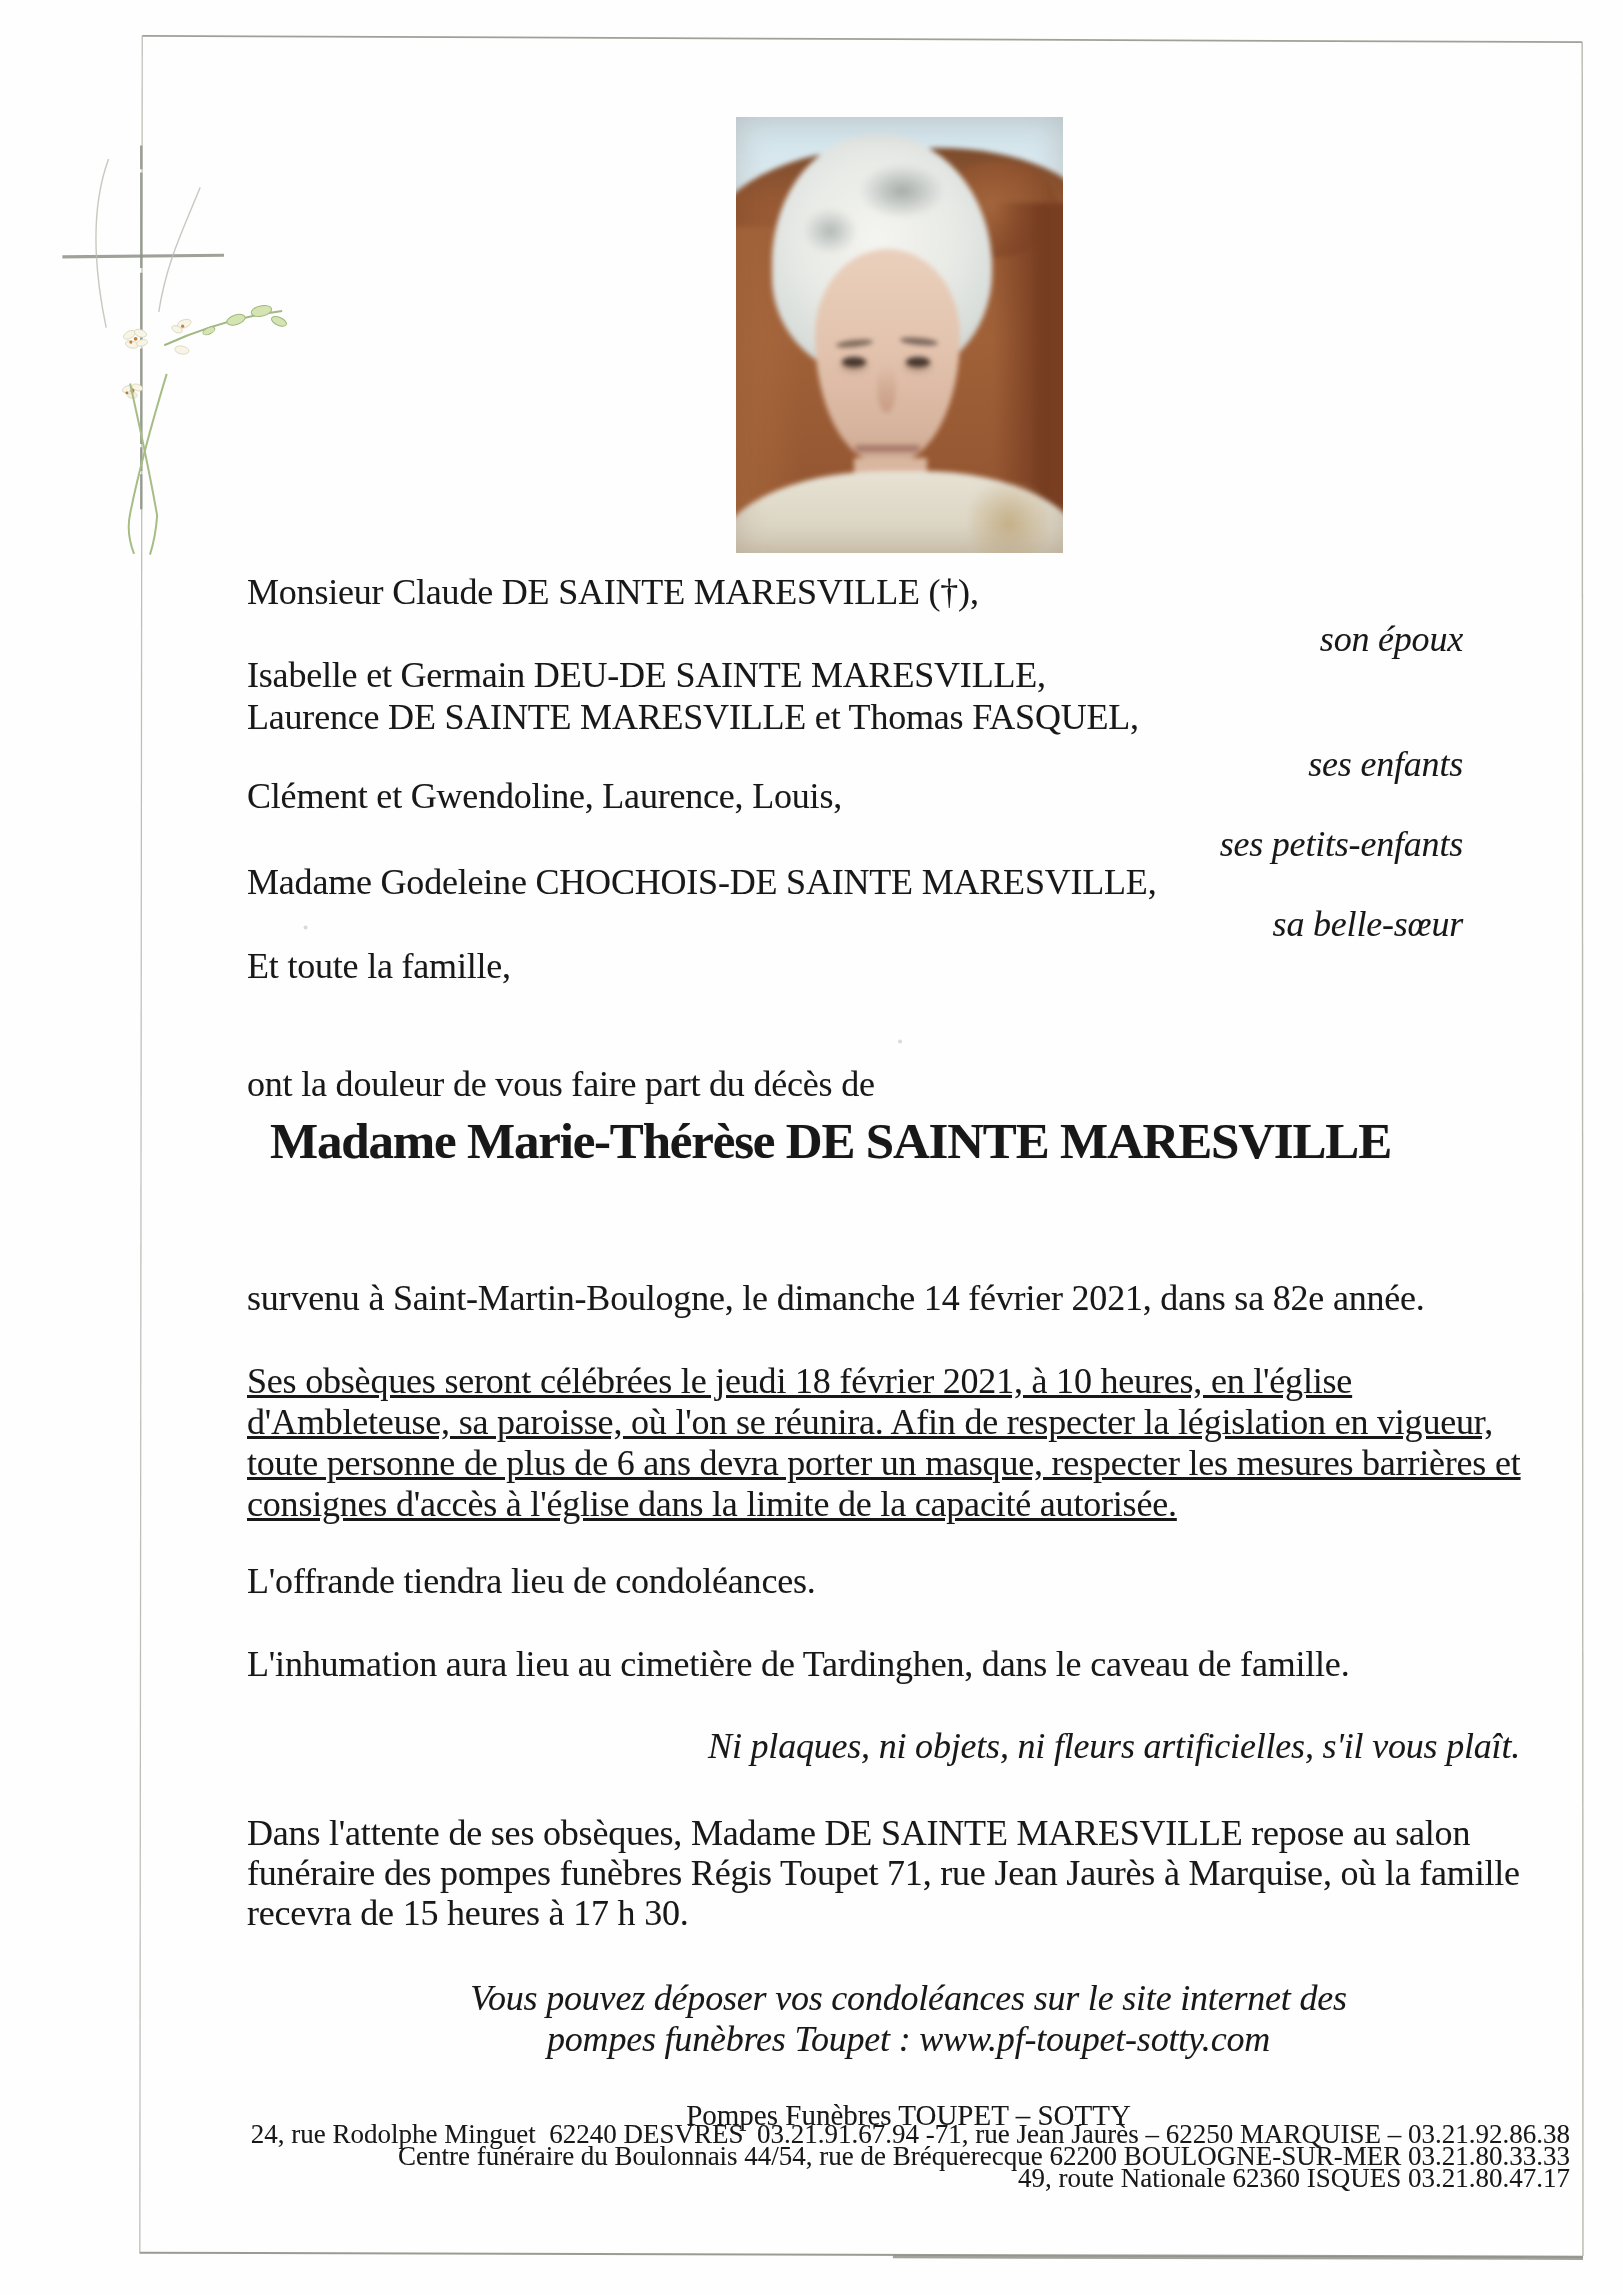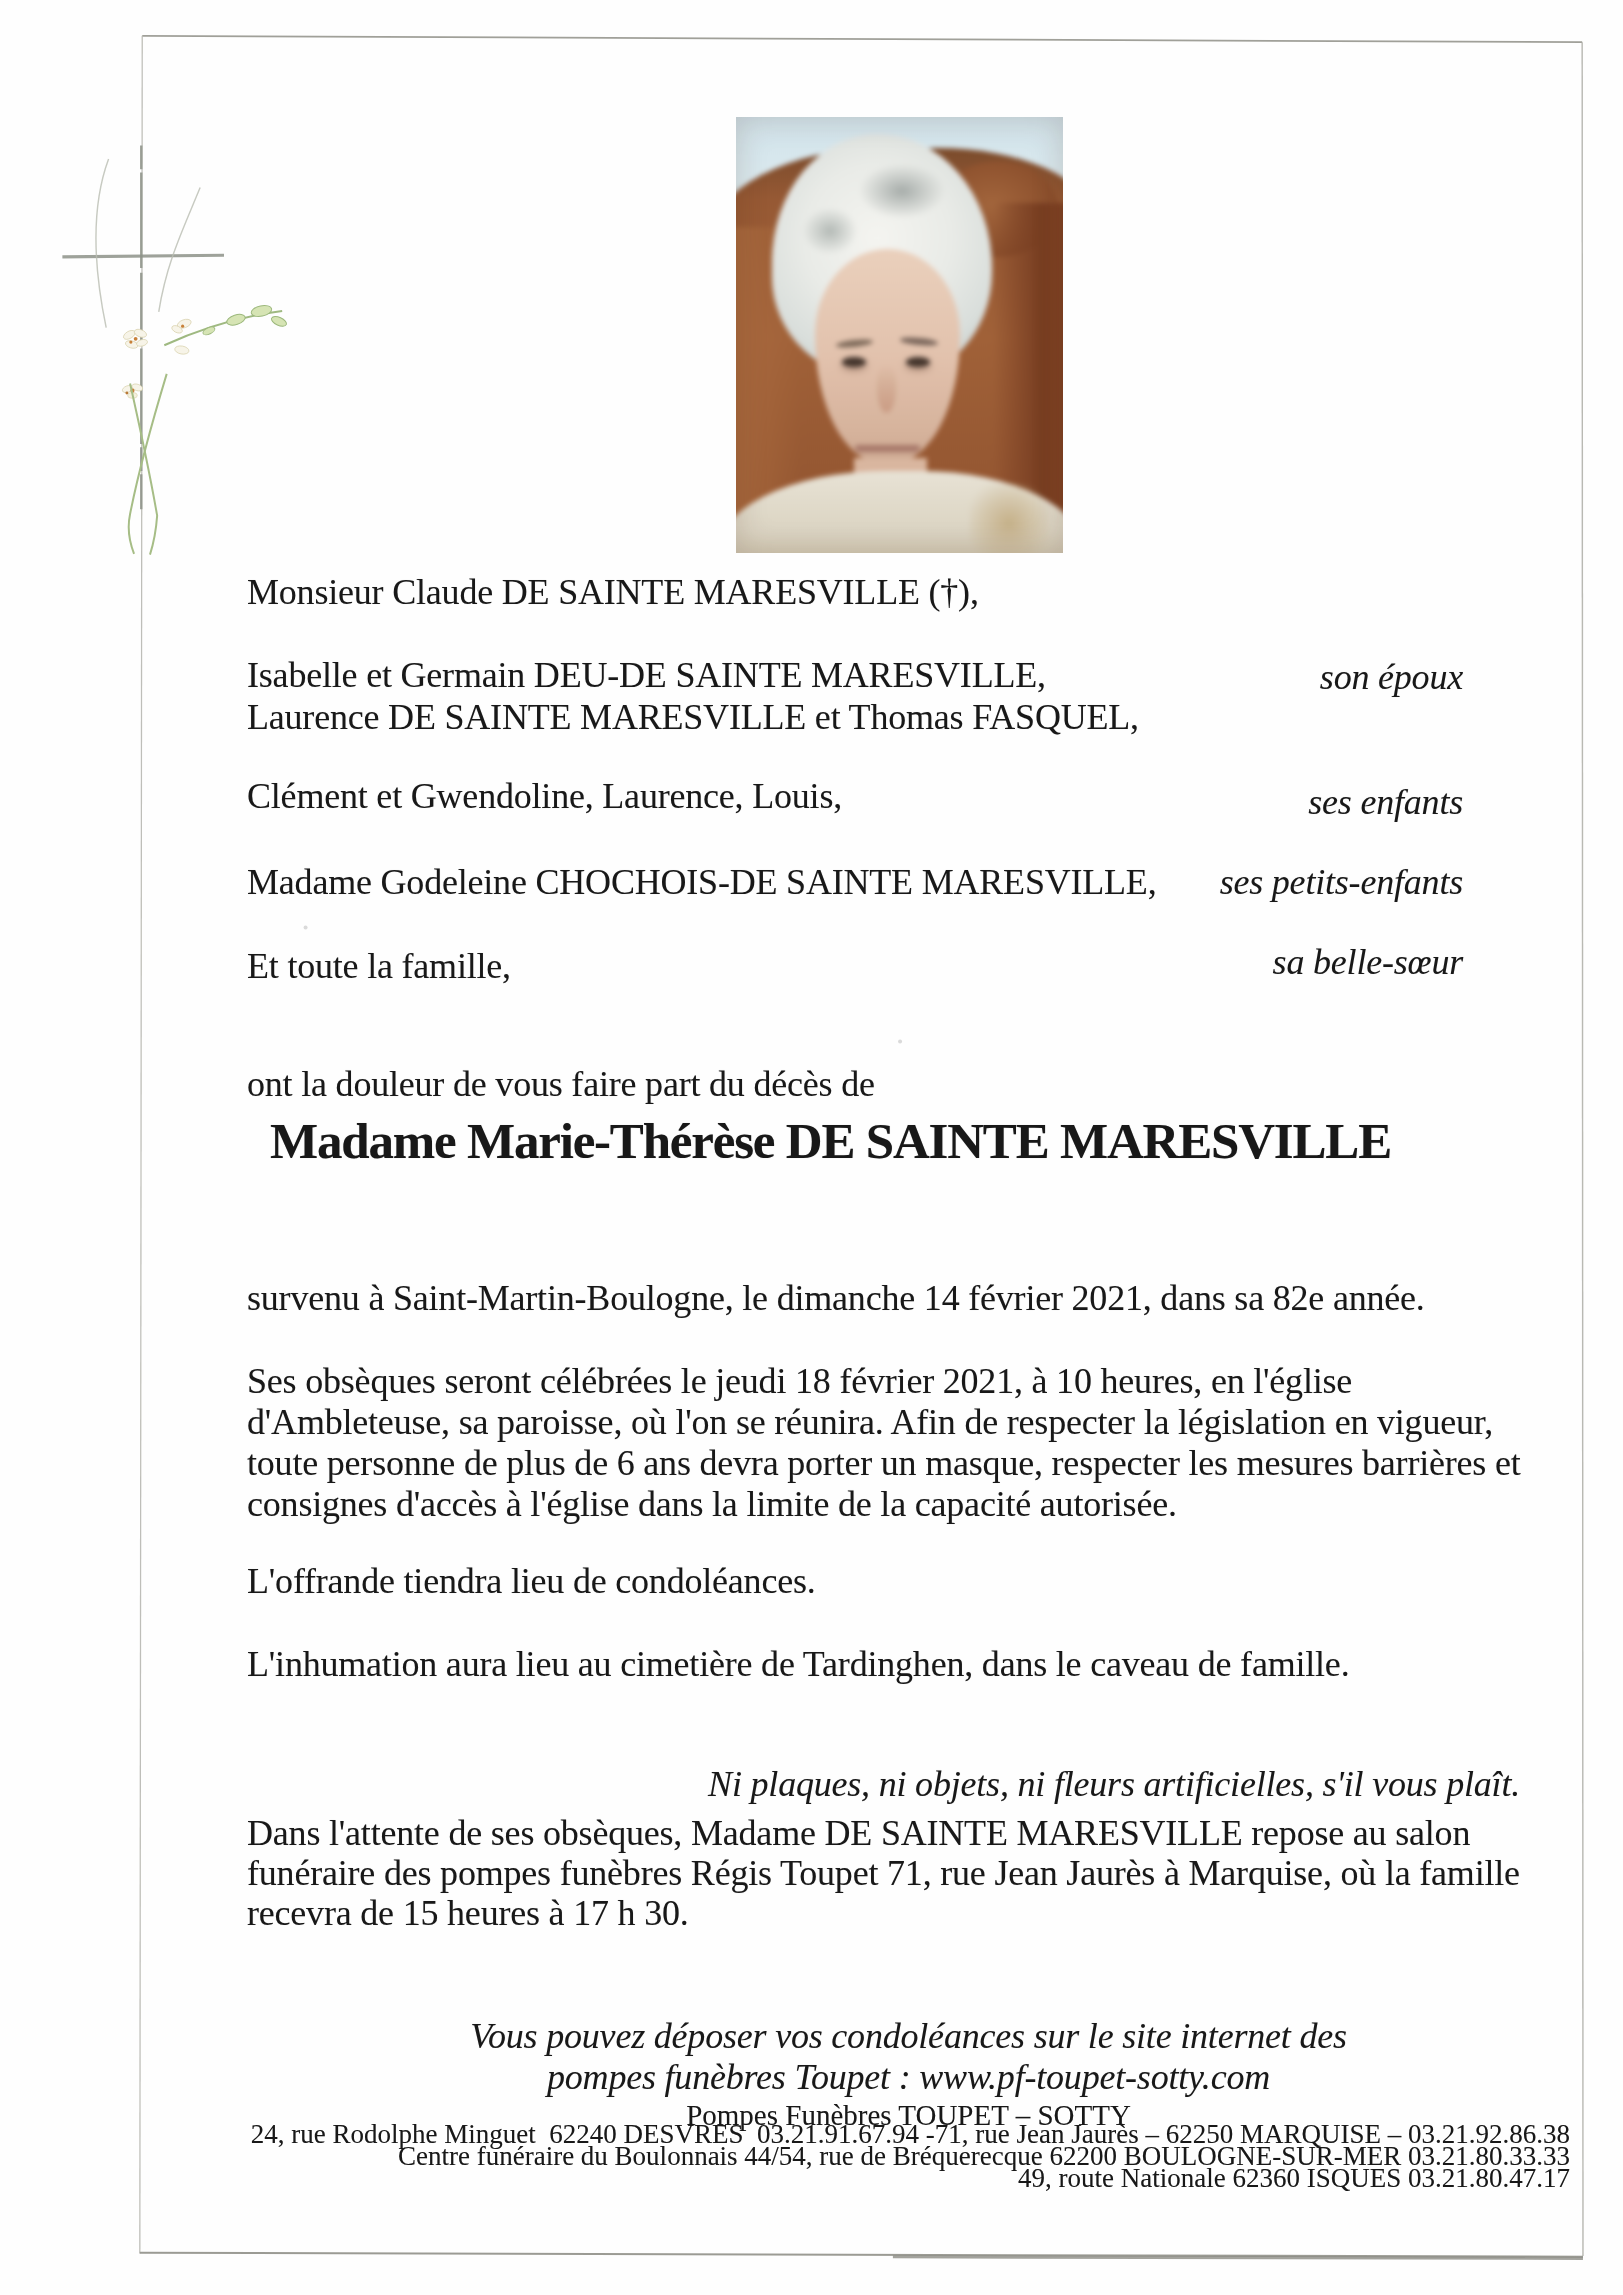--- a/index.html
+++ b/index.html
@@ -15,32 +15,32 @@
   
   .line {
     position:absolute;
     left:247px; width:1371px;
     font-size:36px; line-height:41px;
     letter-spacing:-0.2px;
     white-space:pre-wrap;
     text-shadow:0 0 0.8px rgba(25,25,25,0.22);
   }
   .right  { text-align:right; width:1216px; }
-  .italic { font-style:italic;margin-top:38px; }
+  .italic { font-style:italic; }
   .center { text-align:center; }
   .title-block {
     position:absolute;
     left:247px; top:1112px; width:1167px;
     text-align:center;
     font-size:51px; font-weight:bold;
     line-height:59px;
     letter-spacing:-1.2px;
     text-shadow:0 0 0.8px rgba(15,15,15,0.3);
   }
-  .para { line-height:41px; }
+  .para { line-height:41px;text-decoration:underline; }
   .footer-company {
     position:absolute; left:247px; top:2103px; width:1323px;
     text-align:center; font-size:29px; line-height:24px;
     text-shadow:0 0 0.4px rgba(25,25,25,0.25);
   }
   .footer-addr {
     position:absolute; left:247px; top:2123px; width:1323px;
     text-align:right; font-size:27px; line-height:22px;
     white-space:pre-wrap;
     text-shadow:0 0 0.4px rgba(25,25,25,0.25);

